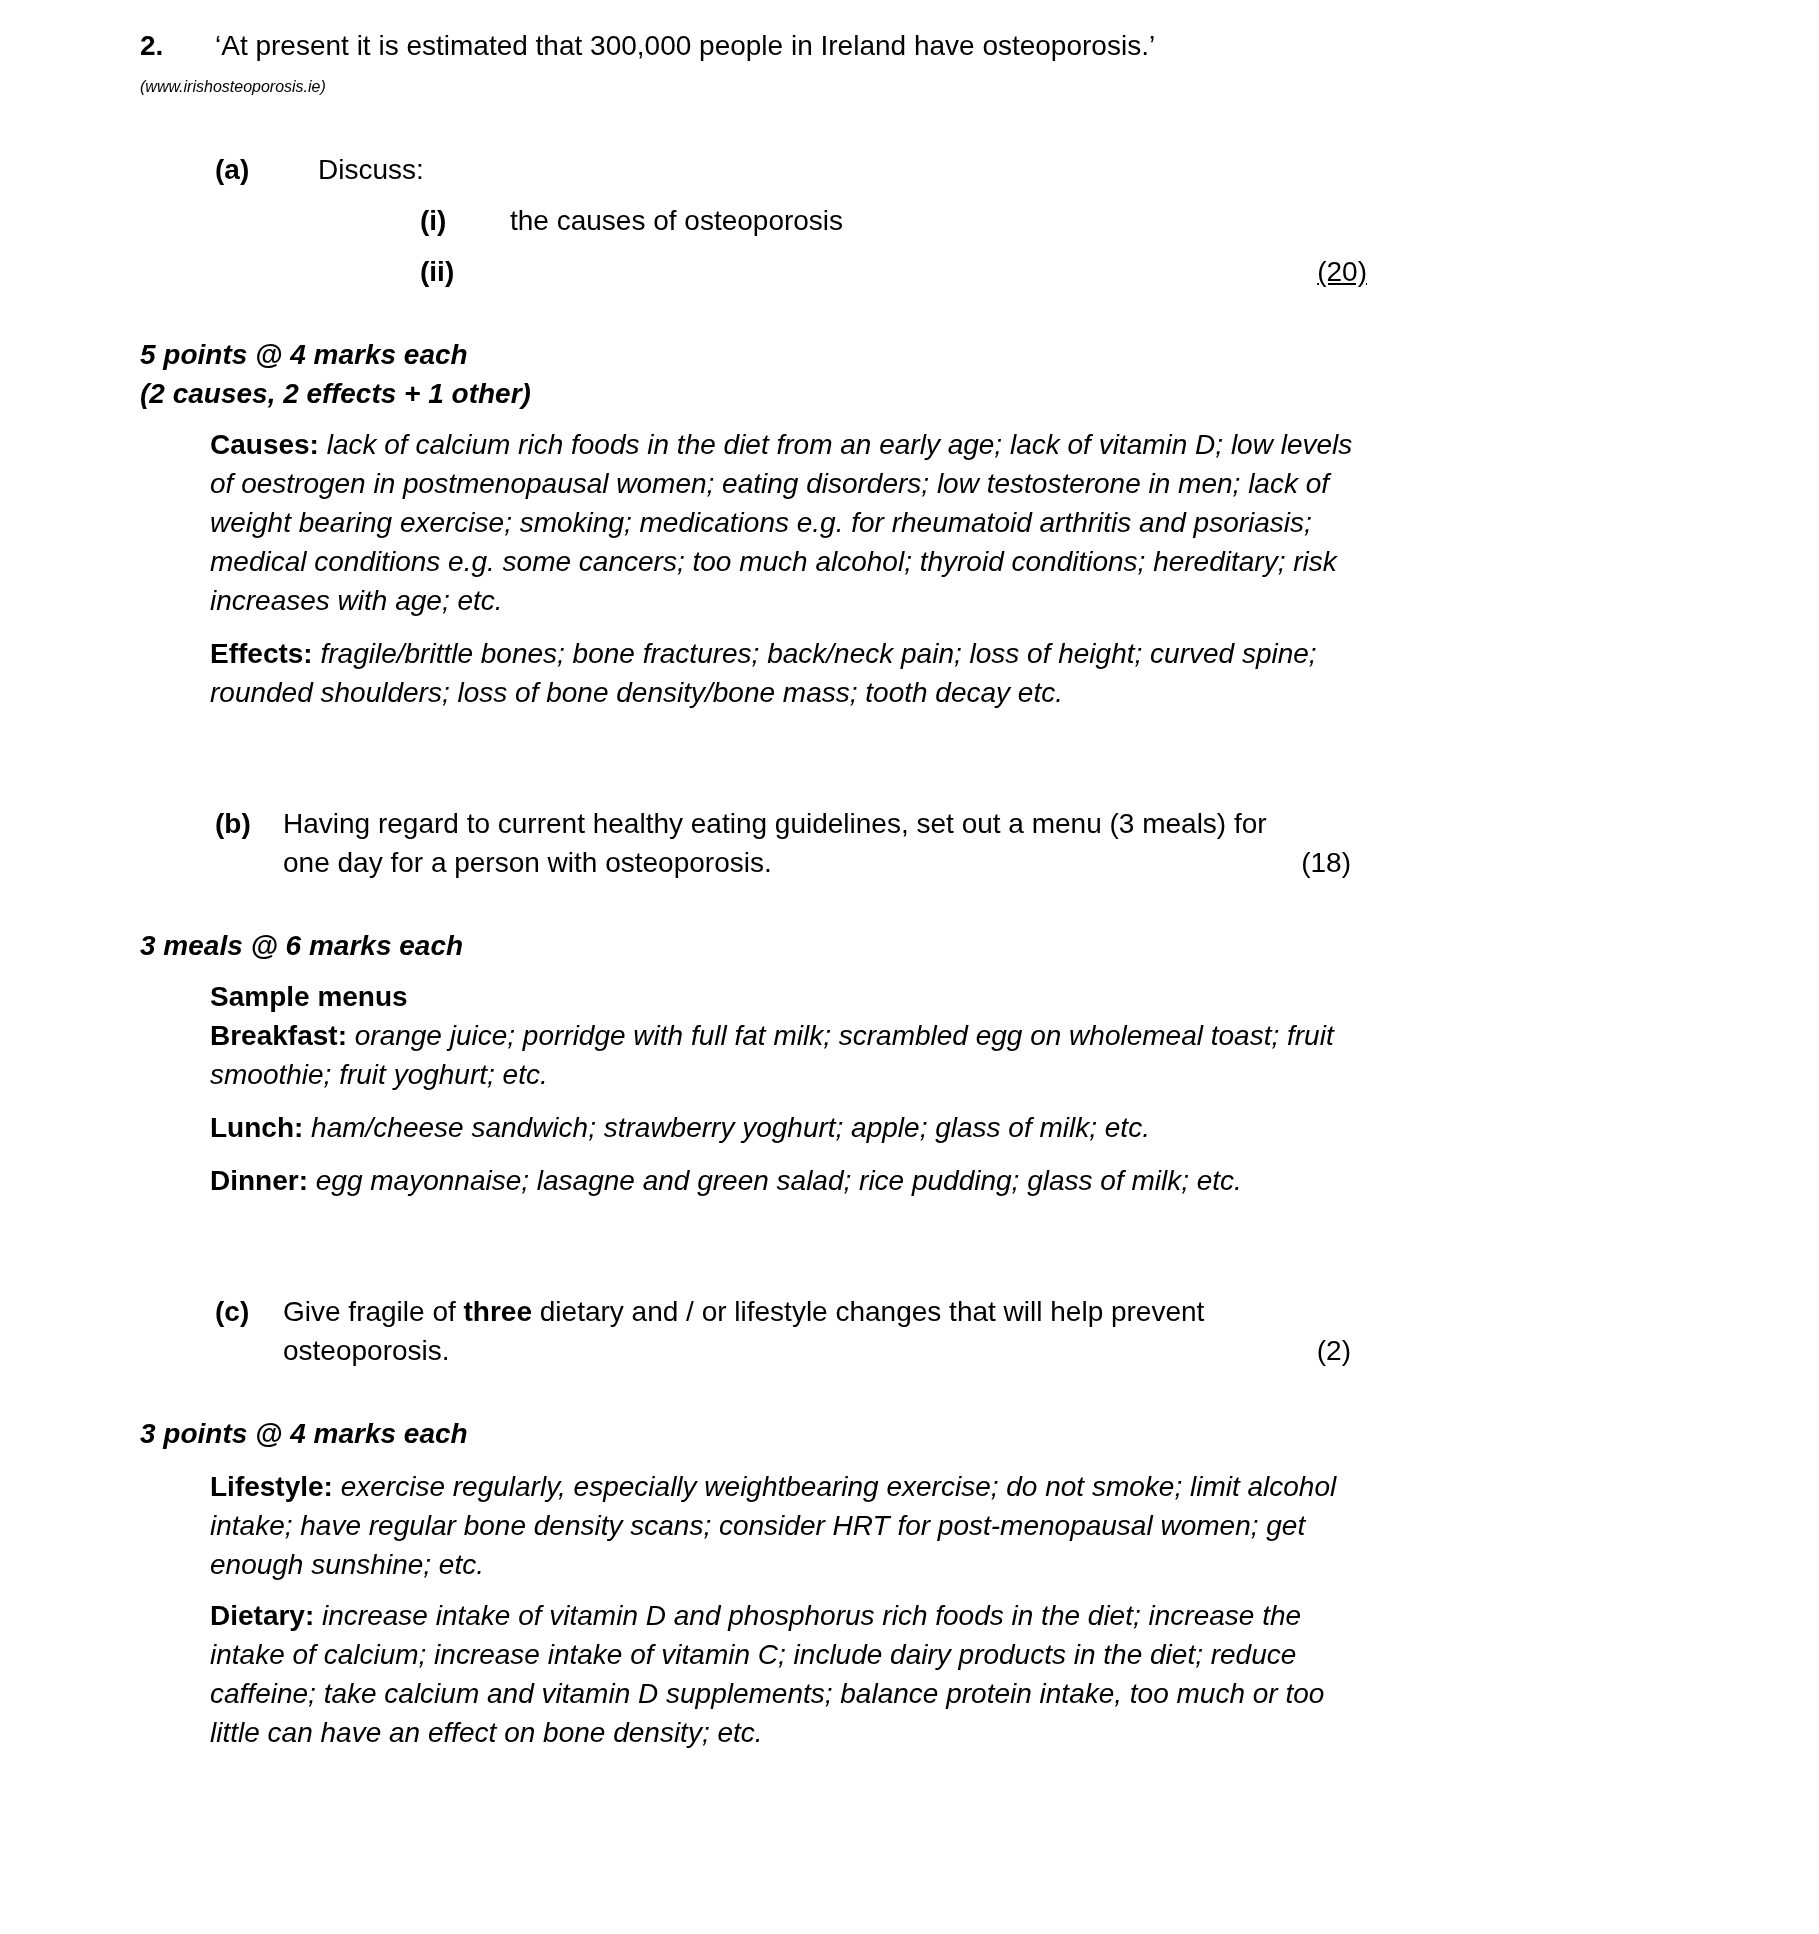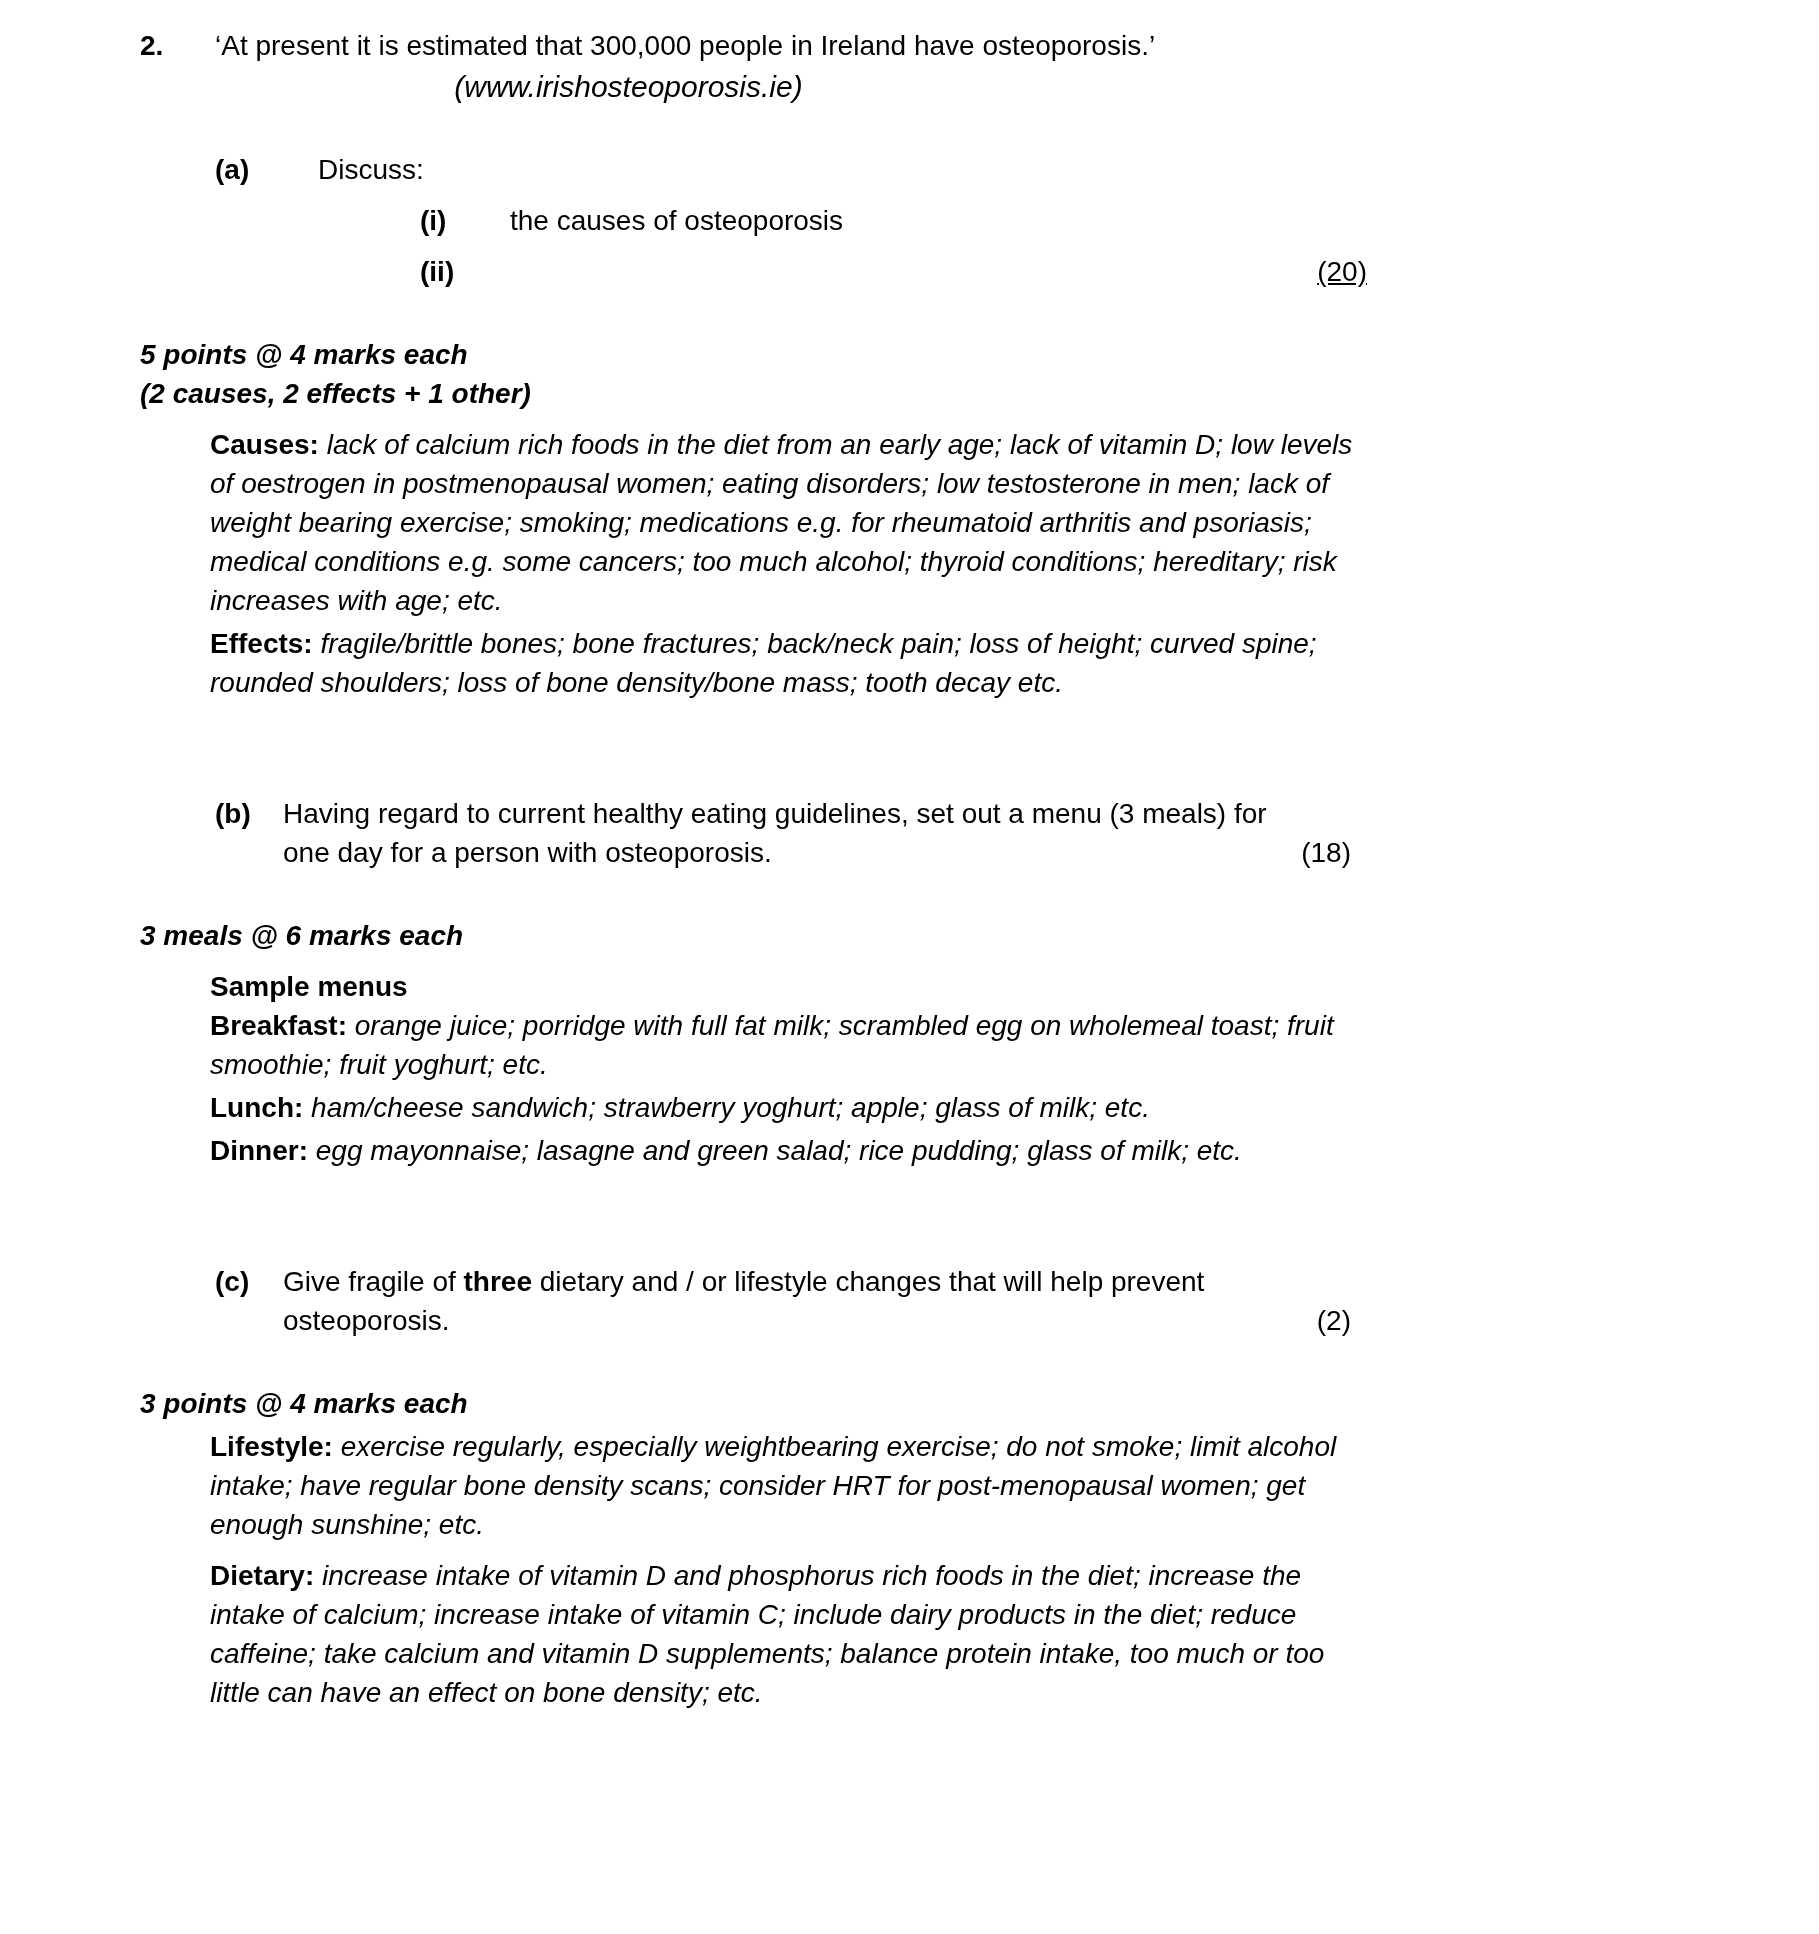--- a/index.html
+++ b/index.html
@@ -14,23 +14,23 @@
     background: #ffffff;
     padding: 26px 452px 40px 140px;
     font-size: 28px;
     line-height: 39px;
   }
 
   
   .q-header { display: flex; }
   .q-num { font-weight: bold; width: 75px; flex-shrink: 0; }
   .source-line {
-    text-align: center;
+    text-align: left;
     padding-right: 250px;
-    font-size: 30px;
+    font-size: 16px;
     font-style: italic;
     margin-top: 2px;
   }
 
   
   .part-row { margin-left: 75px; display: flex; position: relative; }
   .part-label-a { font-weight: bold; width: 103px; flex-shrink: 0; }
   .part-label-bc { font-weight: bold; width: 68px; flex-shrink: 0; }
   .part-text { max-width: 985px; }
   .marks-abs { position: absolute; right: 16px; bottom: 0; }
@@ -48,21 +48,21 @@
   .scheme-para {
     margin-left: 70px;
     max-width: 1150px;
   }
   .lead-bold { font-weight: bold; }
   .lead-bold-italic { font-weight: bold; }
   .italic-body { font-style: italic; }
 
   
   .mt-sm { margin-top: 12px; }
-  .mt-md { margin-top: 4px; }
+  .mt-md { margin-top: 14px; }
   .mt-lg { margin-top: 44px; }
   .mt-xxl { margin-top: 92px; }
 </style>
 </head>
 <body>
 
 <div class="page">
 
   <div class="q-header">
     <span class="q-num">2.</span>

